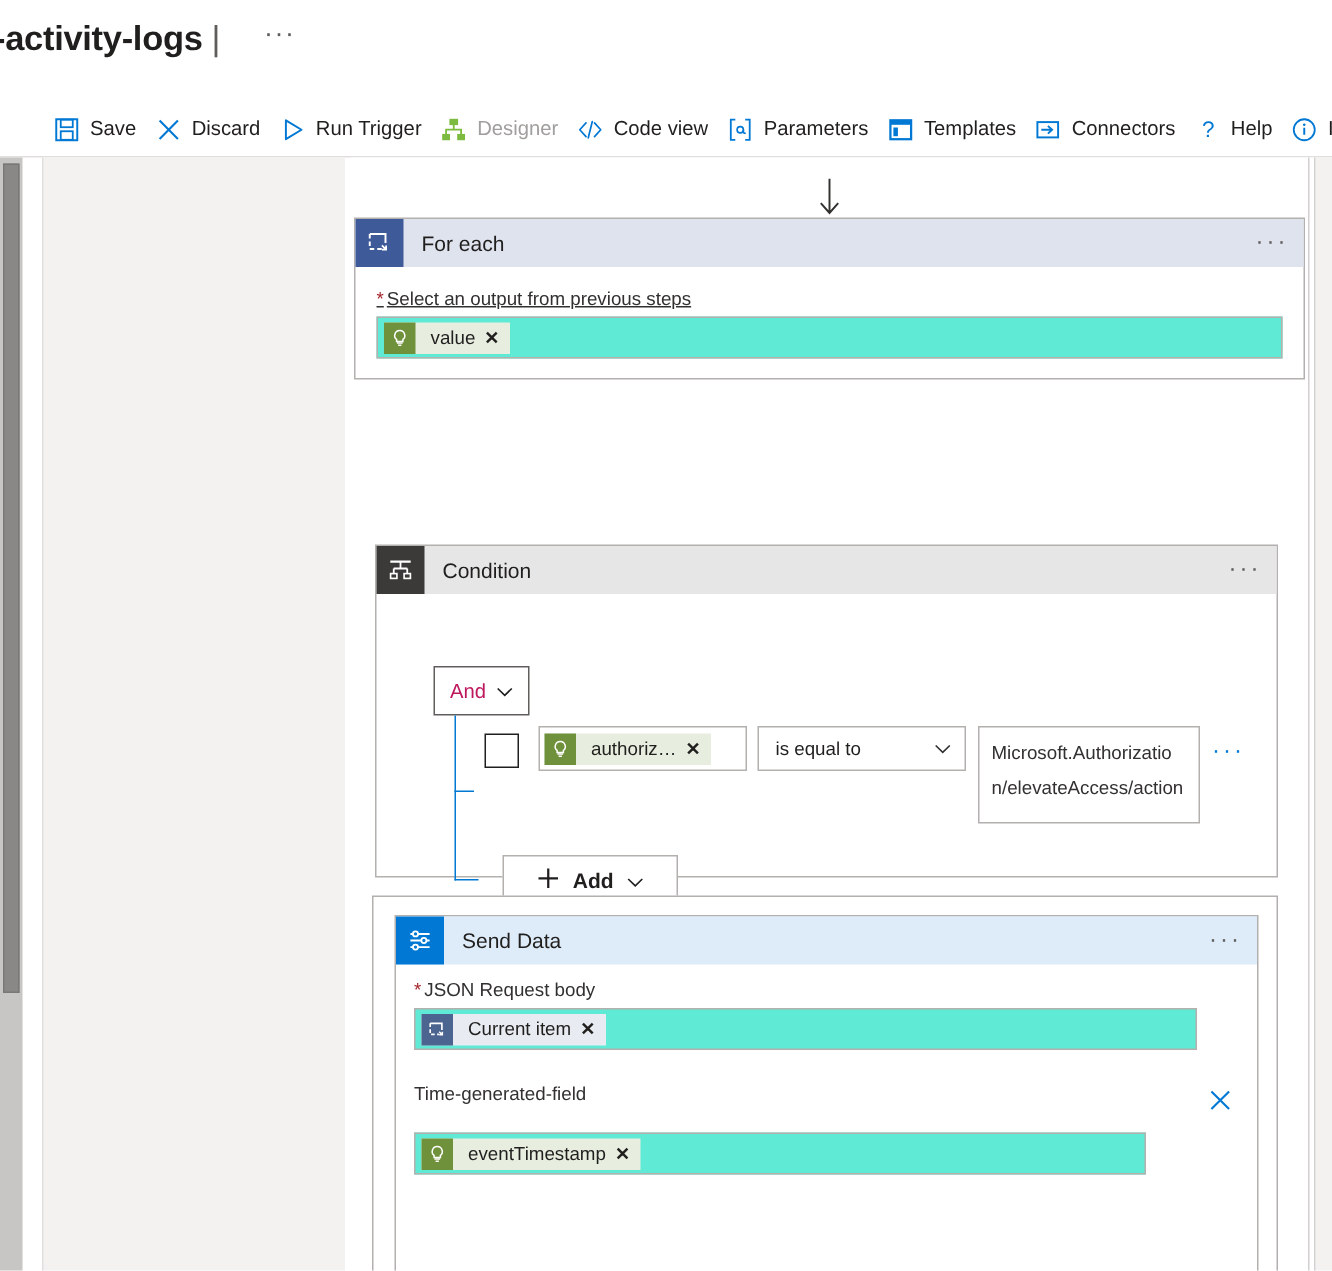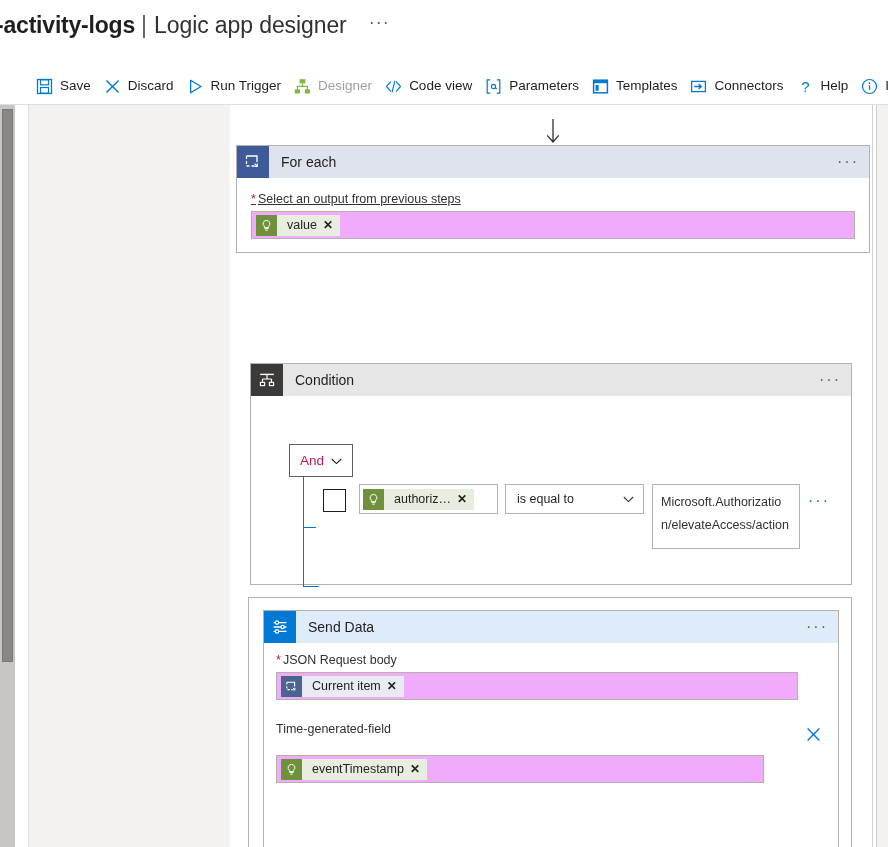--- a/index.html
+++ b/index.html
@@ -102,21 +102,21 @@
   }
 
   
   #foreach-card { left: 2px; top: 40px; width: 634px; height: 108px; }
   #foreach-card .card-head { background: #dfe3ee; }
   #foreach-card .head-icon { background: #3e5a99; }
   .fe-body { padding: 14px 14px 0 14px; }
   .req-label { font-size: 12.5px; color: #323130; margin-bottom: 5px; text-decoration: underline; }
   .req-star { color: #a4262c; margin-right: 2px; }
   .field-box {
-    border: 1px solid #b3b0ad; background: #f0abfc; height: 28px;
+    border: 1px solid #b3b0ad; background: #5eead4; height: 28px;
     display: flex; align-items: center; padding: 0 4px;
   }
   .token {
     display: inline-flex; align-items: center; height: 21px;
     background: #e7eedf; border: none;
   }
   .token-ico {
     width: 21px; height: 21px; background: #70913c;
     display: flex; align-items: center; justify-content: center; flex: 0 0 21px;
   }
@@ -196,21 +196,20 @@
 </style>
 </head>
 <body>
 
 <div id="root">
 
   <div class="page-header">
     <div class="title-row">
       <span class="title-main">-activity-logs</span>
       <span class="title-sep">|</span>
-      <span class="title-sub">Logic app designer</span>
       <span class="title-ellipsis">···</span>
     </div>
   </div>
 
   <div class="toolbar">
 
     <div class="tb-item">
       <span class="tb-ico">
         <svg width="17" height="17" viewBox="0 0 17 17">
             <rect x="1.5" y="1.5" width="14" height="14" fill="none" stroke="#0078d4" stroke-width="1.3"></rect>
@@ -413,20 +412,33 @@
                     <path d="M0.8 1 L5.5 5.6 L10.2 1" stroke="#323130" stroke-width="1.1" fill="none"></path>
                   </svg>
               </span>
             </div>
 
             <div class="cond-value">Microsoft.Authorization/elevateAccess/action</div>
 
             <div class="cond-dots">···</div>
           </div>
 
+          <div class="add-btn">
+            <span>
+              <svg width="15" height="15" viewBox="0 0 15 15">
+                  <path d="M7.5 1 V14 M1 7.5 H14" stroke="#201f1e" stroke-width="1.5"></path>
+                </svg>
+            </span>
+            <span>Add</span>
+            <span>
+              <svg width="11" height="7" viewBox="0 0 11 7">
+                  <path d="M0.8 1 L5.5 5.6 L10.2 1" stroke="#201f1e" stroke-width="1.1" fill="none"></path>
+                </svg>
+            </span>
+          </div>
         </div>
       </div>
 
       <div class="card" id="true-card">
 
         <div class="true-body">
 
           <div id="senddata-card">
             <div class="card-head">
               <div class="head-icon">

